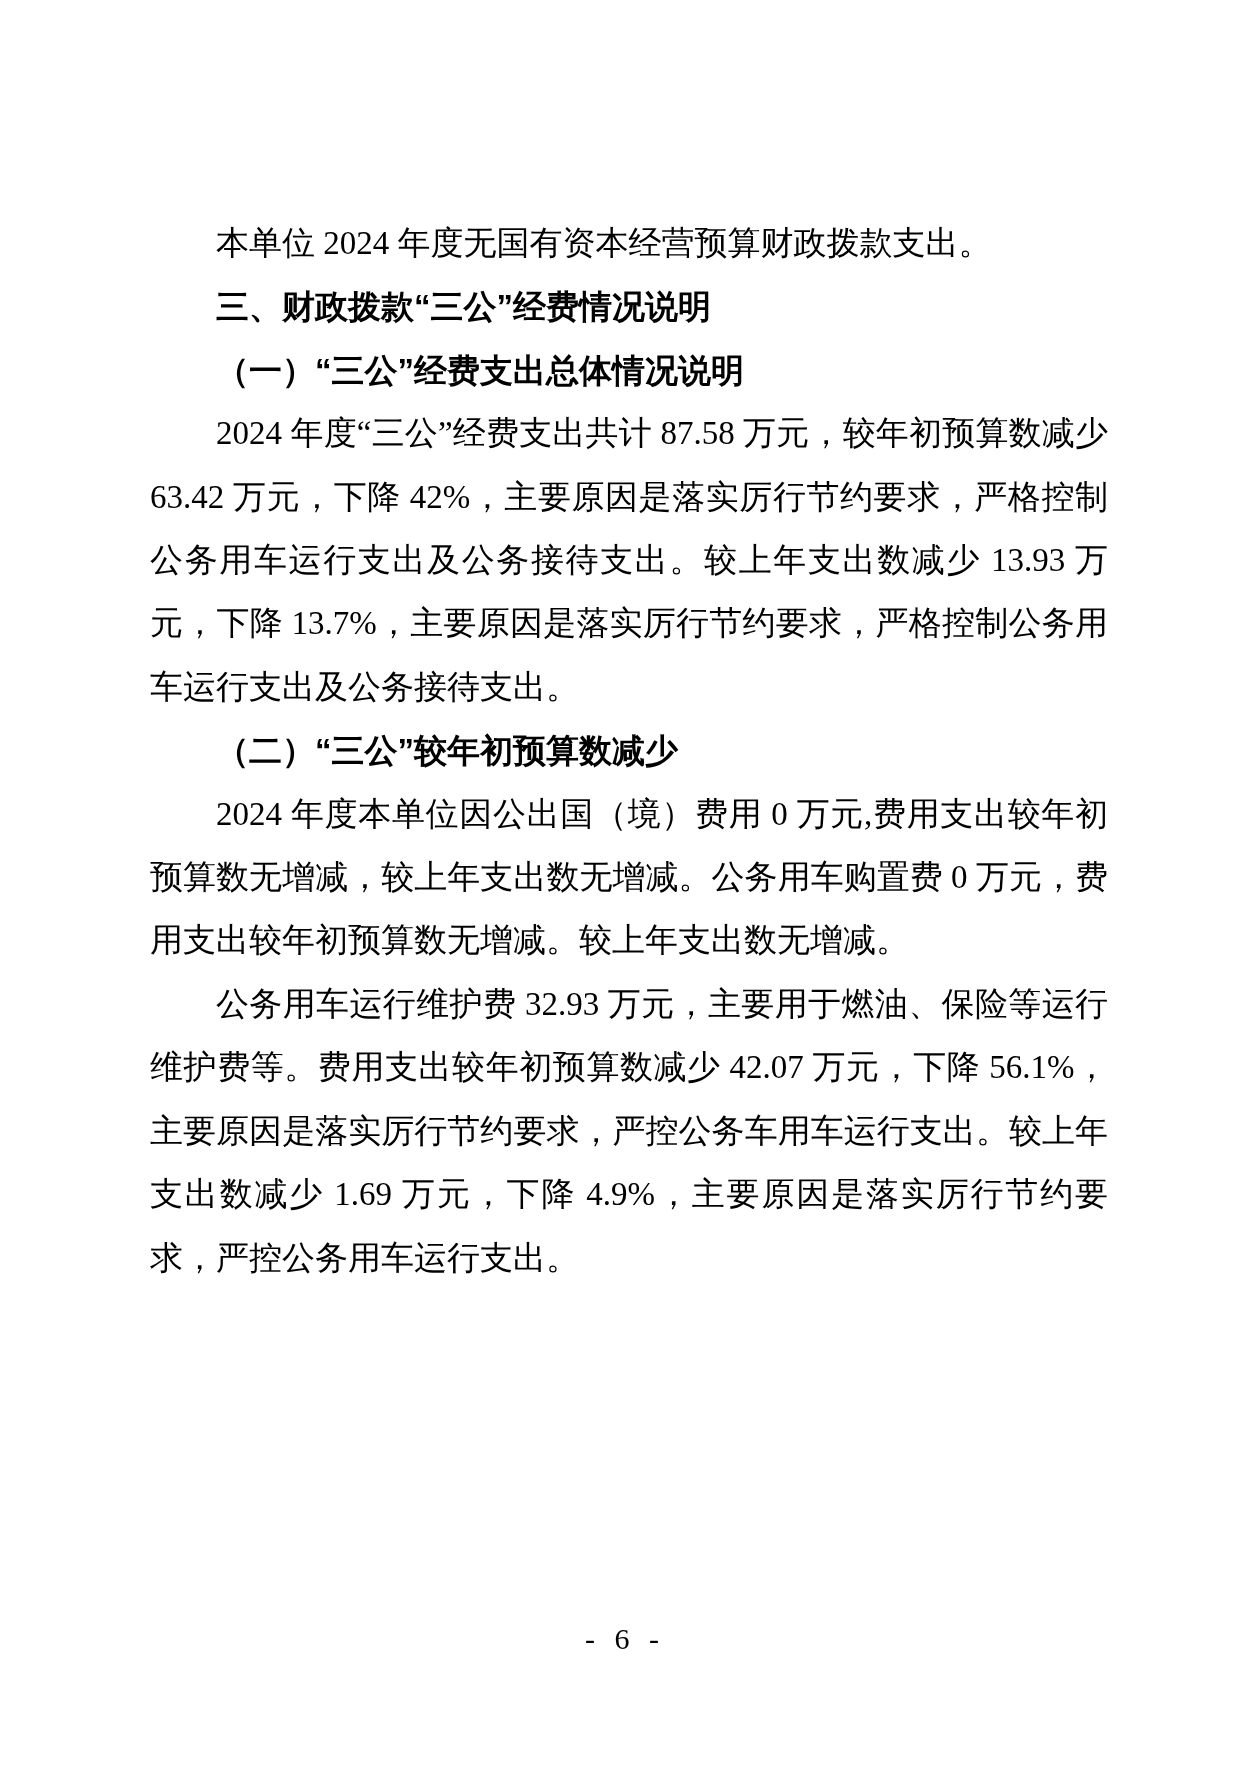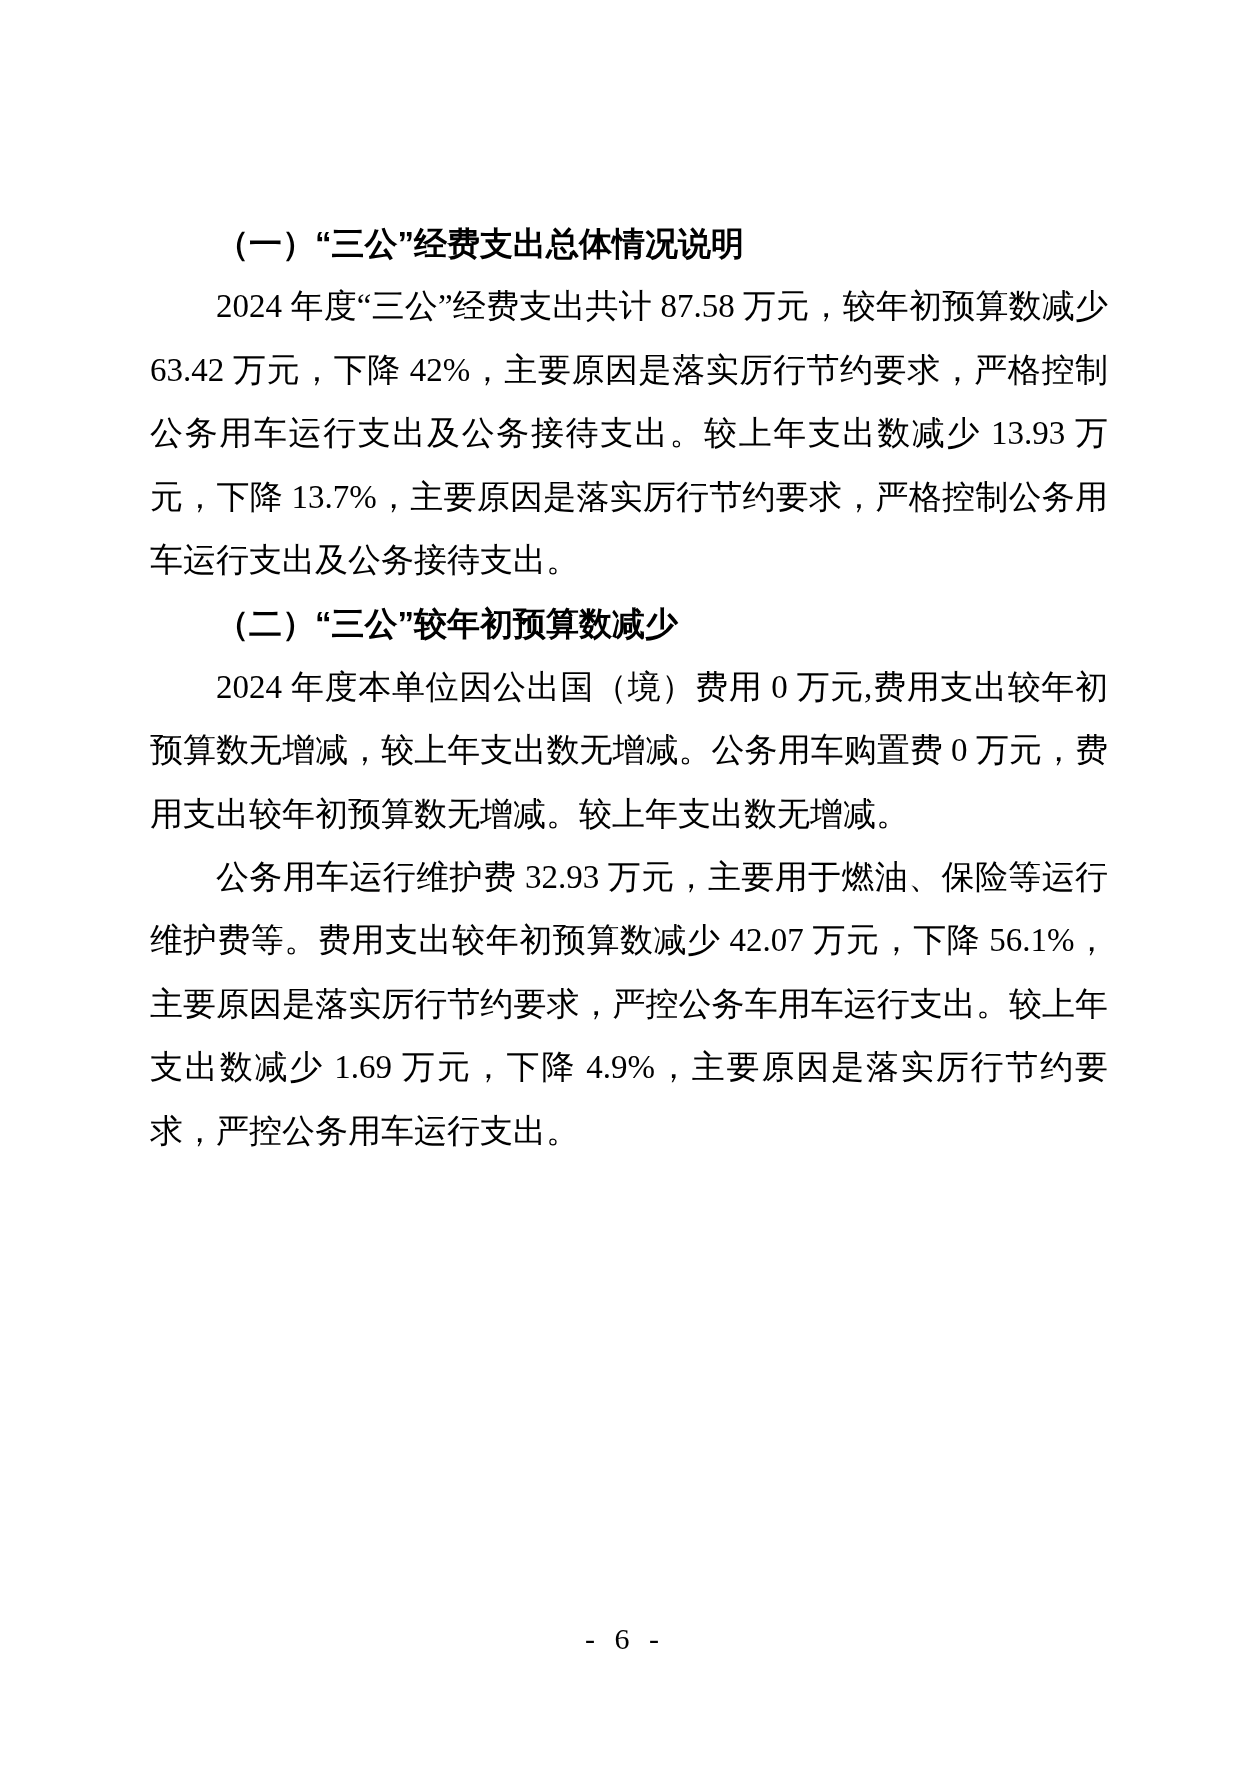--- a/index.html
+++ b/index.html
@@ -47,20 +47,22 @@
     font-size: 30px;
     letter-spacing: 6px;
     color: #000000;
   }
 </style>
 </head>
 <body>
 
 <div class="page">
   <div class="content">
+    <p class="body">本单位 2024 年度无国有资本经营预算财政拨款支出。</p>
+    <p class="heading-1">三、财政拨款“三公”经费情况说明</p>
     <p class="heading-2">（一）“三公”经费支出总体情况说明</p>
     <p class="body">2024 年度“三公”经费支出共计 87.58 万元，较年初预算数减少 63.42 万元，下降 42%，主要原因是落实厉行节约要求，严格控制公务用车运行支出及公务接待支出。较上年支出数减少 13.93 万元，下降 13.7%，主要原因是落实厉行节约要求，严格控制公务用车运行支出及公务接待支出。</p>
     <p class="heading-2">（二）“三公”较年初预算数减少</p>
     <p class="body">2024 年度本单位因公出国（境）费用 0 万元,费用支出较年初预算数无增减，较上年支出数无增减。公务用车购置费 0 万元，费用支出较年初预算数无增减。较上年支出数无增减。</p>
     <p class="body">公务用车运行维护费 32.93 万元，主要用于燃油、保险等运行维护费等。费用支出较年初预算数减少 42.07 万元，下降 56.1%，主要原因是落实厉行节约要求，严控公务车用车运行支出。较上年支出数减少 1.69 万元，下降 4.9%，主要原因是落实厉行节约要求，严控公务用车运行支出。</p>
   </div>
   <div class="footer">- 6 -</div>
 </div>
 
 </body></html>

